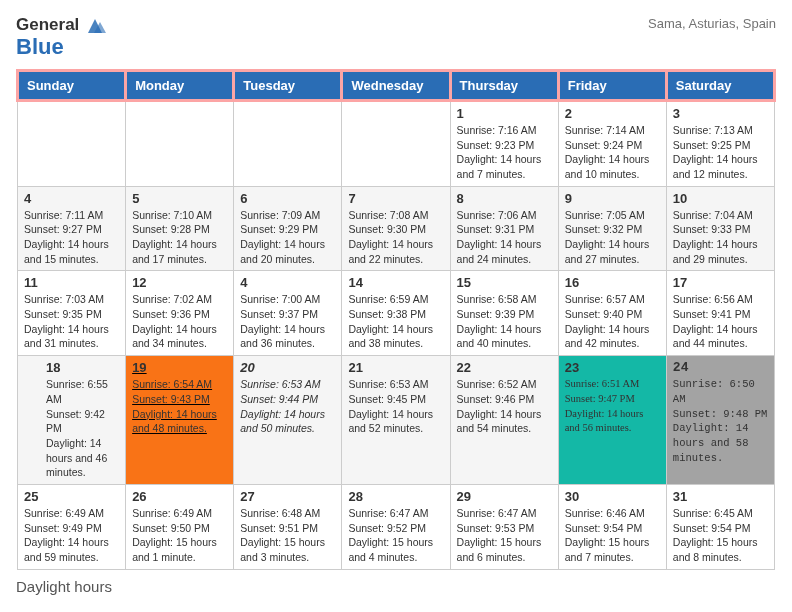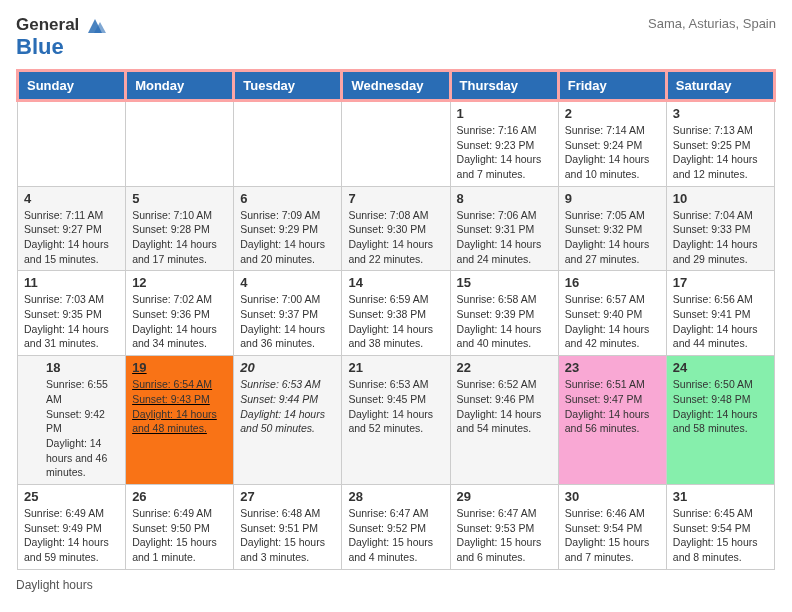--- a/index.html
+++ b/index.html
@@ -67,21 +67,21 @@
     .day-info {
       font-size: 10.5px;
       color: #333;
       line-height: 1.4;
     }
     .empty-cell {
       background: #fff !important;
     }
     .footer {
       margin-top: 8px;
-      font-size: 12px;
+      font-size: 15px;
       color: #555;
     }
   </style>
 </head>
 <body>
 
 <div class="header">
   <div class="logo">
     <div style="display:flex; flex-direction:column; line-height:1.1;">
       <span style="font-size:17px; font-weight:bold; color:#333;">General
@@ -247,27 +247,27 @@
           <div class="day-info" style="white-space: pre-line;">Sunrise: 6:53 AM
 Sunset: 9:45 PM
 Daylight: 14 hours and 52 minutes.</div>
         </td>
         <td style="background: rgb(245, 245, 245);">
           <div class="day-number">22</div>
           <div class="day-info" style="white-space: pre-line;">Sunrise: 6:52 AM
 Sunset: 9:46 PM
 Daylight: 14 hours and 54 minutes.</div>
         </td>
-        <td style="background: #f9a8d4;">
+        <td style="background: #14b8a6;">
           <div class="day-number">23</div>
-          <div class="day-info" style="white-space: pre-line;">Sunrise: 6:51 AM
+          <div class="day-info" style="white-space: pre-line; font-family: Liberation Serif, serif;">Sunrise: 6:51 AM
 Sunset: 9:47 PM
 Daylight: 14 hours and 56 minutes.</div>
         </td>
-        <td style="background: #86efac;">
+        <td style="background: #a3a3a3; font-family: Liberation Mono, monospace;">
           <div class="day-number">24</div>
           <div class="day-info" style="white-space: pre-line;">Sunrise: 6:50 AM
 Sunset: 9:48 PM
 Daylight: 14 hours and 58 minutes.</div>
         </td>
       </tr>
       <tr>
         <td>
           <div class="day-number">25</div>
           <div class="day-info" style="white-space: pre-line;">Sunrise: 6:49 AM

